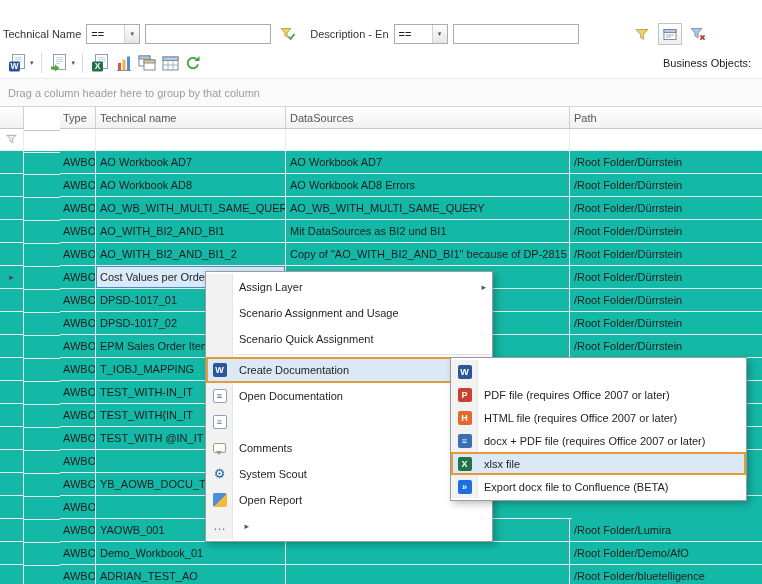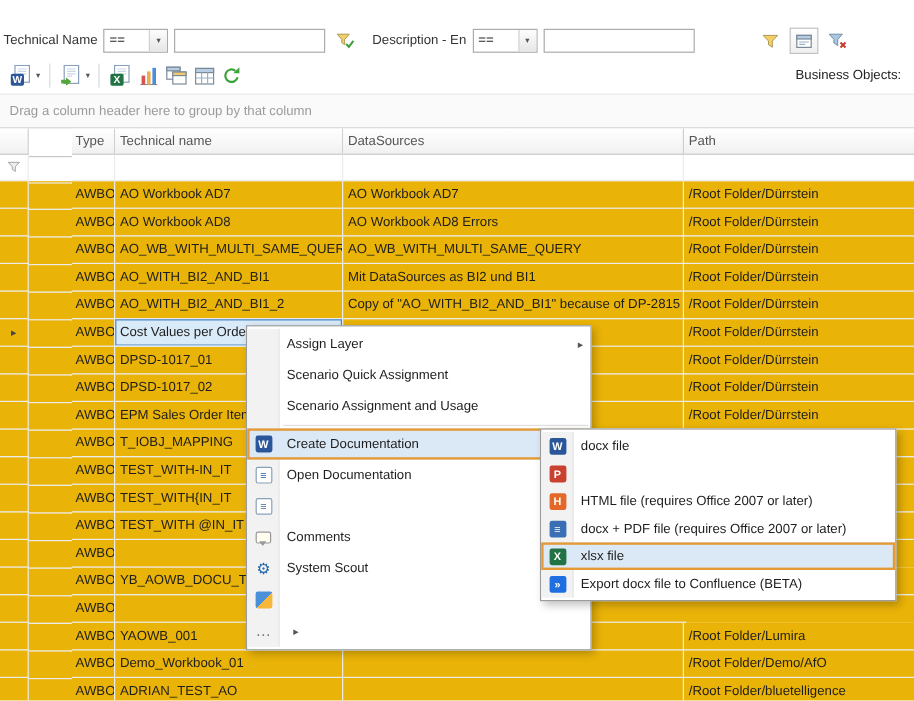--- a/index.html
+++ b/index.html
@@ -31,21 +31,21 @@
                border-top:1px solid #ececec; border-bottom:1px solid #d6d6d6;
                display:flex; align-items:center; padding-left:8px; color:#9b9b9b; }
 
   
   .grid { position:absolute; top:107px; left:0; right:0; bottom:0; overflow:hidden; }
   .grid-header { display:flex; height:22px; }
   .hcell { display:flex; align-items:center; padding:0 4px; color:#555; white-space:nowrap; overflow:hidden;
            background:linear-gradient(#ffffff,#f1f1f1); border-right:1px solid #cfcfcf; border-bottom:1px solid #c6c6c6; }
   .filter-row { display:flex; height:22px; }
   .fcell { display:flex; align-items:center; padding:0 4px; border-right:1px solid #ebebeb; border-bottom:1px solid #ebebeb; }
-  .grid-row { display:flex; height:23px; background:#eab308; }
+  .grid-row { display:flex; height:23px; background:#14b8a6; }
   .cell { display:flex; align-items:center; padding:0 4px; border-right:1px solid #ebebeb; border-bottom:1px solid #ebebeb;
           overflow:hidden; white-space:nowrap; }
   .c-ind  { width:24px;  justify-content:center; padding:0; }
   .c-icon { width:36px;  justify-content:center;margin-top:23px; }
   .c-type { width:36px;  padding:0 3px; }
   .c-tech { width:190px; }
   .c-desc { width:284px; }
   .c-path { width:192px; border-right:none; }
   .sel-cell { background:#d9eaf8; box-shadow:inset 0 0 0 1px #4d87c7; }
   .row-arrow { color:#444; font-size:9px; }
@@ -552,26 +552,26 @@
   <div class="menu" id="context-menu">
     <div class="menu-strip"></div>
     <div class="menu-items" id="context-menu-items">
         <div class="menu-item">
           <span class="mi-icon"></span>
           <span class="mi-label">Assign Layer</span>
           <span class="mi-arrow">▸</span>
         </div>
         <div class="menu-item">
           <span class="mi-icon"></span>
+          <span class="mi-label">Scenario Assignment and Usage</span>
+          <span class="mi-arrow"></span>
+        </div>
+        <div class="menu-item">
+          <span class="mi-icon"></span>
           <span class="mi-label">Scenario Quick Assignment</span>
-          <span class="mi-arrow"></span>
-        </div>
-        <div class="menu-item">
-          <span class="mi-icon"></span>
-          <span class="mi-label">Scenario Assignment and Usage</span>
           <span class="mi-arrow"></span>
         </div>
         <div class="menu-sep"></div>
         <div class="menu-item hl">
           <span class="mi-icon">
             <span class="badge" style="background:#2b579a">W</span>
           </span>
           <span class="mi-label">Create Documentation</span>
           <span class="mi-arrow">▸</span>
         </div>
@@ -599,45 +599,46 @@
           <span class="mi-icon">
             <span class="glyph" style="color:#2767a8">⚙</span>
           </span>
           <span class="mi-label">System Scout</span>
           <span class="mi-arrow">▸</span>
         </div>
         <div class="menu-item">
           <span class="mi-icon">
             <span class="badge split"></span>
           </span>
+          <span class="mi-label">Open Report</span>
           <span class="mi-arrow"></span>
         </div>
         <div class="menu-item">
           <span class="mi-icon">
             <span class="glyph" style="color:#777">…</span>
           </span>
           <span class="mi-arrow">▸</span>
         </div>
       </div>
   </div>
 
   <div class="menu submenu" id="submenu">
     <div class="menu-strip"></div>
     <div class="menu-items" id="submenu-items">
         <div class="menu-item">
           <span class="mi-icon">
             <span class="badge" style="background:#2b579a">W</span>
           </span>
-          <span class="mi-label">docx file</span>
           <span class="mi-arrow"></span>
         </div>
         <div class="menu-item">
           <span class="mi-icon">
             <span class="badge" style="background:#c94130">P</span>
           </span>
+          <span class="mi-label">PDF file (requires Office 2007 or later)</span>
           <span class="mi-arrow"></span>
         </div>
         <div class="menu-item">
           <span class="mi-icon">
             <span class="badge" style="background:#e4682a">H</span>
           </span>
           <span class="mi-label">HTML file (requires Office 2007 or later)</span>
           <span class="mi-arrow"></span>
         </div>
         <div class="menu-item">

